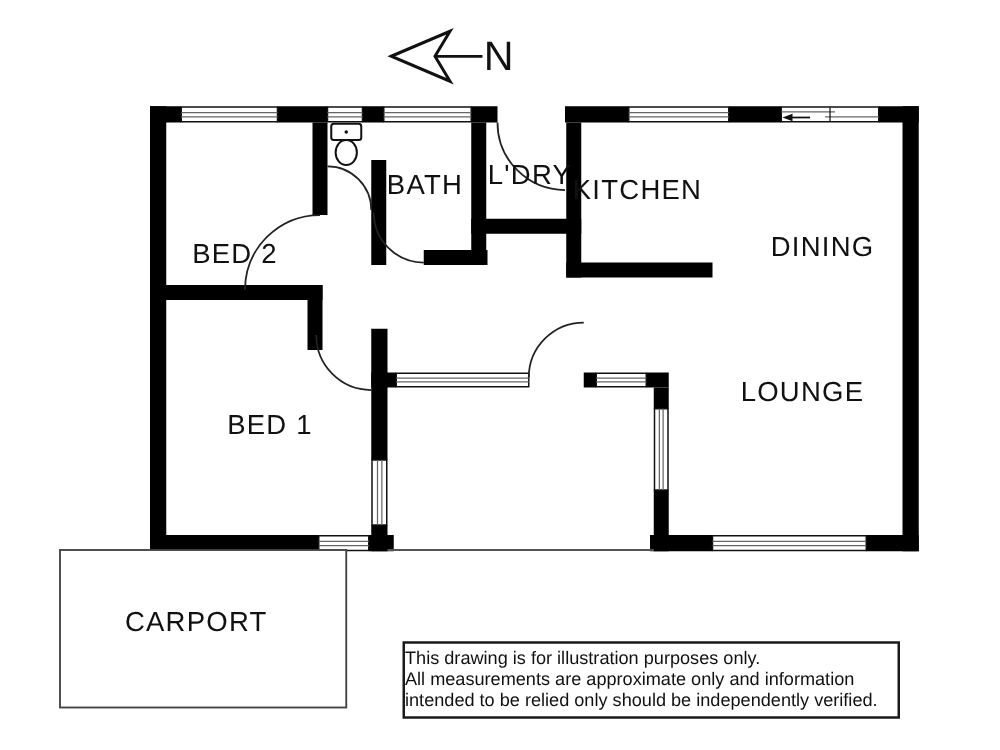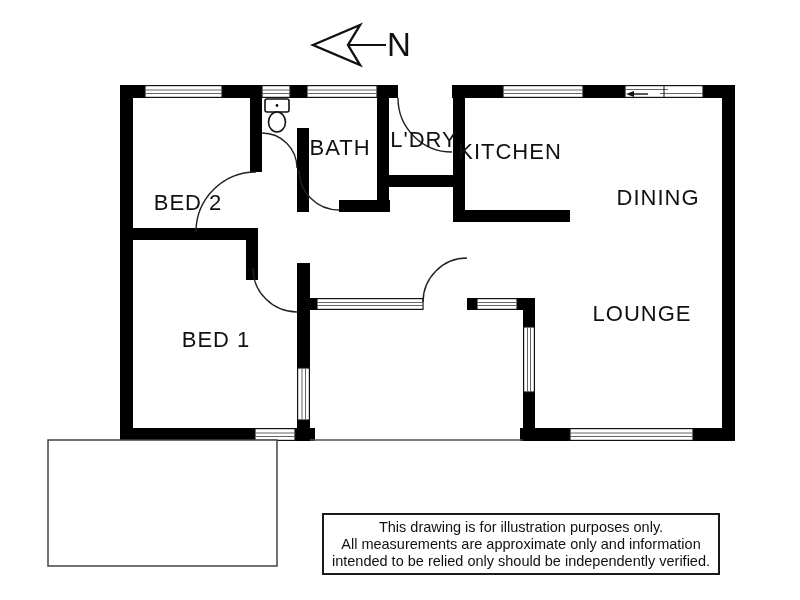--- a/index.html
+++ b/index.html
@@ -14,21 +14,21 @@
     font-family:"Liberation Sans", sans-serif;
   }
   .north-label {
     position:absolute; transform:translate(-50%,-50%);
     font-size:33px; color:#111; font-family:"Liberation Sans", sans-serif;
   }
   #disclaimer-box {
     position:absolute; left:322px; top:513px; width:394px; height:58px;
     border:2px solid #1a1a1a; background:#ffffff;
     display:flex; flex-direction:column; justify-content:center;
-    text-align:center; font-size:14.5px; line-height:17px; color:#111;
+    font-size:14.5px; line-height:17px; color:#111;
   }
 </style>
 </head>
 <body>
 
 <div id="stage">
 
   <svg id="plan-svg" width="800" height="600" viewBox="0 0 800 600">
 
     <g>
@@ -176,20 +176,21 @@
 
   <div class="north-label" style="left:399px; top:45px;">N</div>
 
   <div class="room-label" style="left:188px; top:160px;margin-top:43px;">BED 2</div>
   <div class="room-label" style="left:340px; top:148px;">BATH</div>
   <div class="room-label" style="left:424px; top:140px;">L'DRY</div>
   <div class="room-label" style="left:510px; top:152px;">KITCHEN</div>
   <div class="room-label" style="left:658px; top:152px;margin-top:46px;">DINING</div>
   <div class="room-label" style="left:216px; top:340px;">BED 1</div>
   <div class="room-label" style="left:630px; top:314px;margin-left:12px;">LOUNGE</div>
+  <div class="room-label" style="left:157px; top:498px;">CARPORT</div>
 
   <div id="disclaimer-box">
     <div>This drawing is for illustration purposes only.</div>
     <div>All measurements are approximate only and information</div>
     <div>intended to be relied only should be independently verified.</div>
   </div>
 
 </div>
 
 </body></html>

